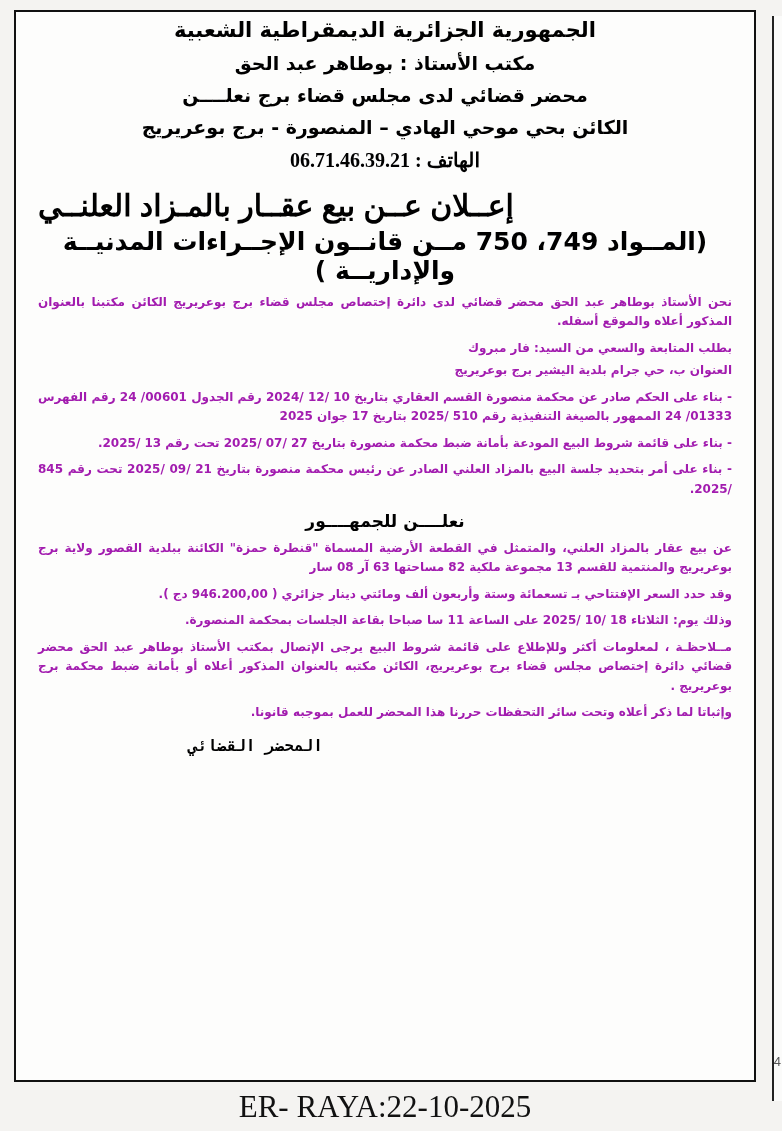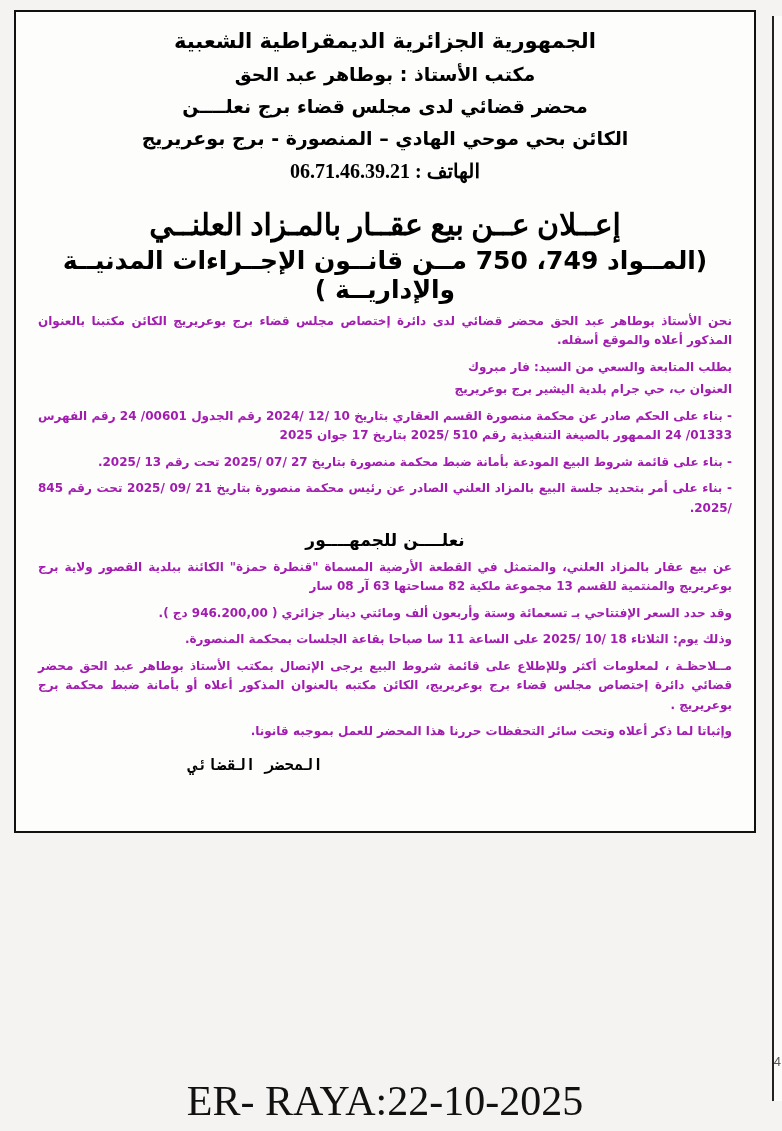--- a/index.html
+++ b/index.html
@@ -18,25 +18,25 @@
     position: absolute;
     inset: 0;
     background: #f4f3f1;
   }
   
   .notice {
     position: absolute;
     left: 14px;
     top: 10px;
     width: 742px;
-    height: 823px;
+    height: 1072px;
     border: 2px solid #111;
     background: #fdfdfc;
     box-sizing: border-box;
-    padding: 13px 22px 10px 22px;
+    padding: 2px 22px 10px 22px;
     overflow: hidden;
   }
   
   .right-sliver {
     position: absolute;
     right: 0px;
     top: 16px;
     width: 8px;
     height: 1085px;
     border-left: 2px solid #222;
@@ -91,25 +91,25 @@
   .hdr3 { font-size: 19px; margin: 10px 0 10px; }
   .hdr4 { font-size: 19px; margin: 10px 0 10px; }
   .hdr5 {
     font-size: 20px;
     margin: 10px 0 4px;
     font-family: "Liberation Serif", serif;
     letter-spacing: 0px;
   }
 
   .title {
-    text-align: center;
+    text-align: left;
     font-weight: bold;
     font-size: 30px;
-    margin: 24px 0 4px;
-    font-family: Liberation Serif, serif;
+    margin: 16px 0 4px;
+    font-family: Liberation Sans, sans-serif;
     letter-spacing: -1px;
   }
   .subtitle {
     text-align: center;
     font-weight: bold;
     font-size: 25px;
     margin: 2px 0 8px;
     font-family: "DejaVu Sans", sans-serif;
   }
 
@@ -143,21 +143,21 @@
     font-family: Liberation Mono, monospace;
   }
 
   .footer-code {
     position: absolute;
     left: 0;
     right: 12px;
     bottom: 6px;
     text-align: center;
     font-family: "Liberation Serif", serif;
-    font-size: 42px;
+    font-size: 31px;
     color: #111;
     letter-spacing: 0px;
   }
 </style>
 </head>
 <body>
 
 <div class="page">
 
   <div class="watermark">L'Enquête</div>

